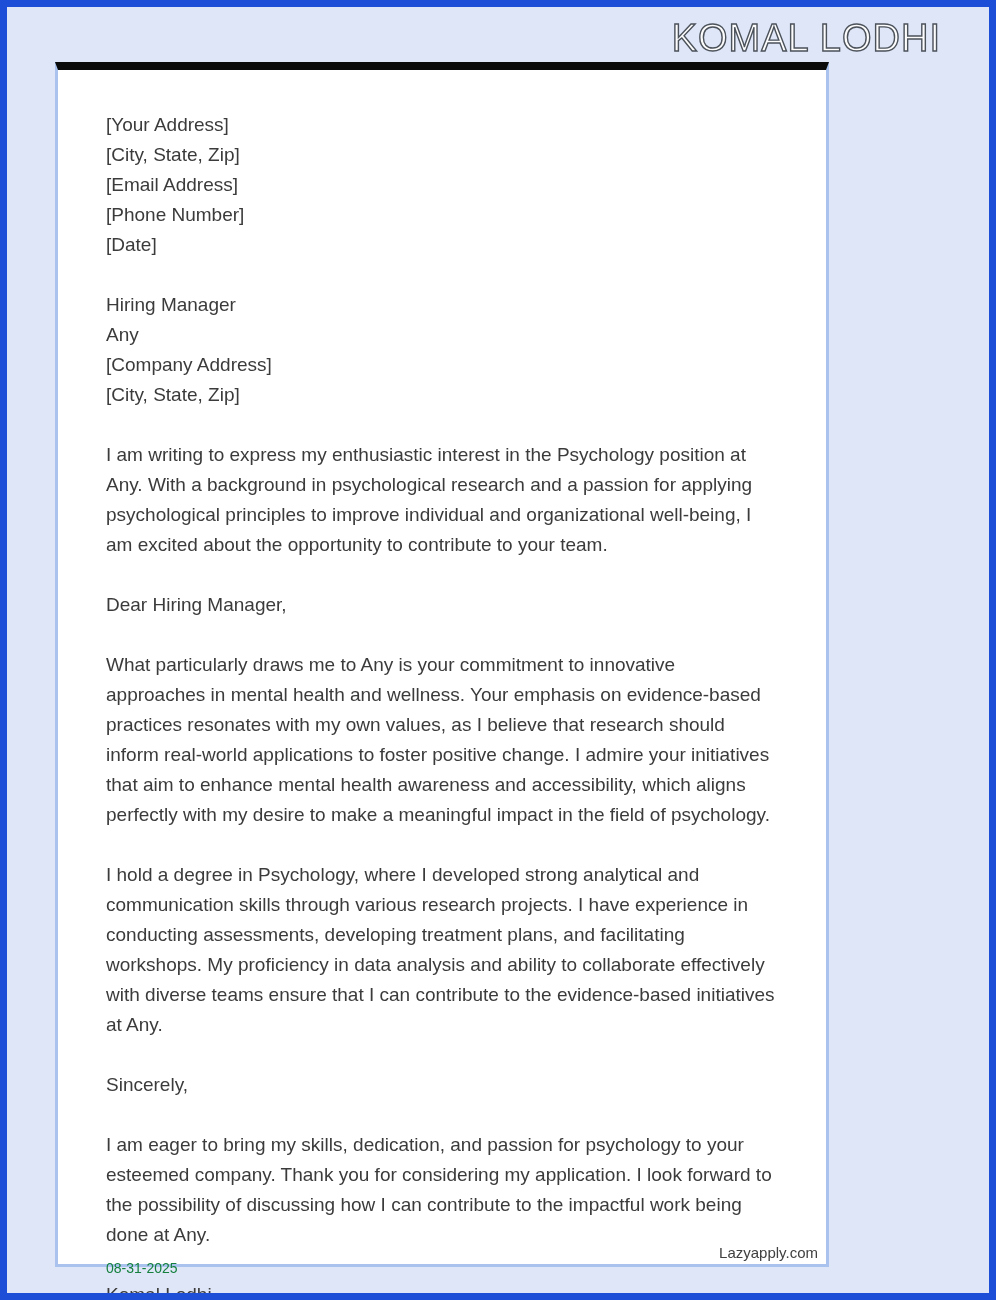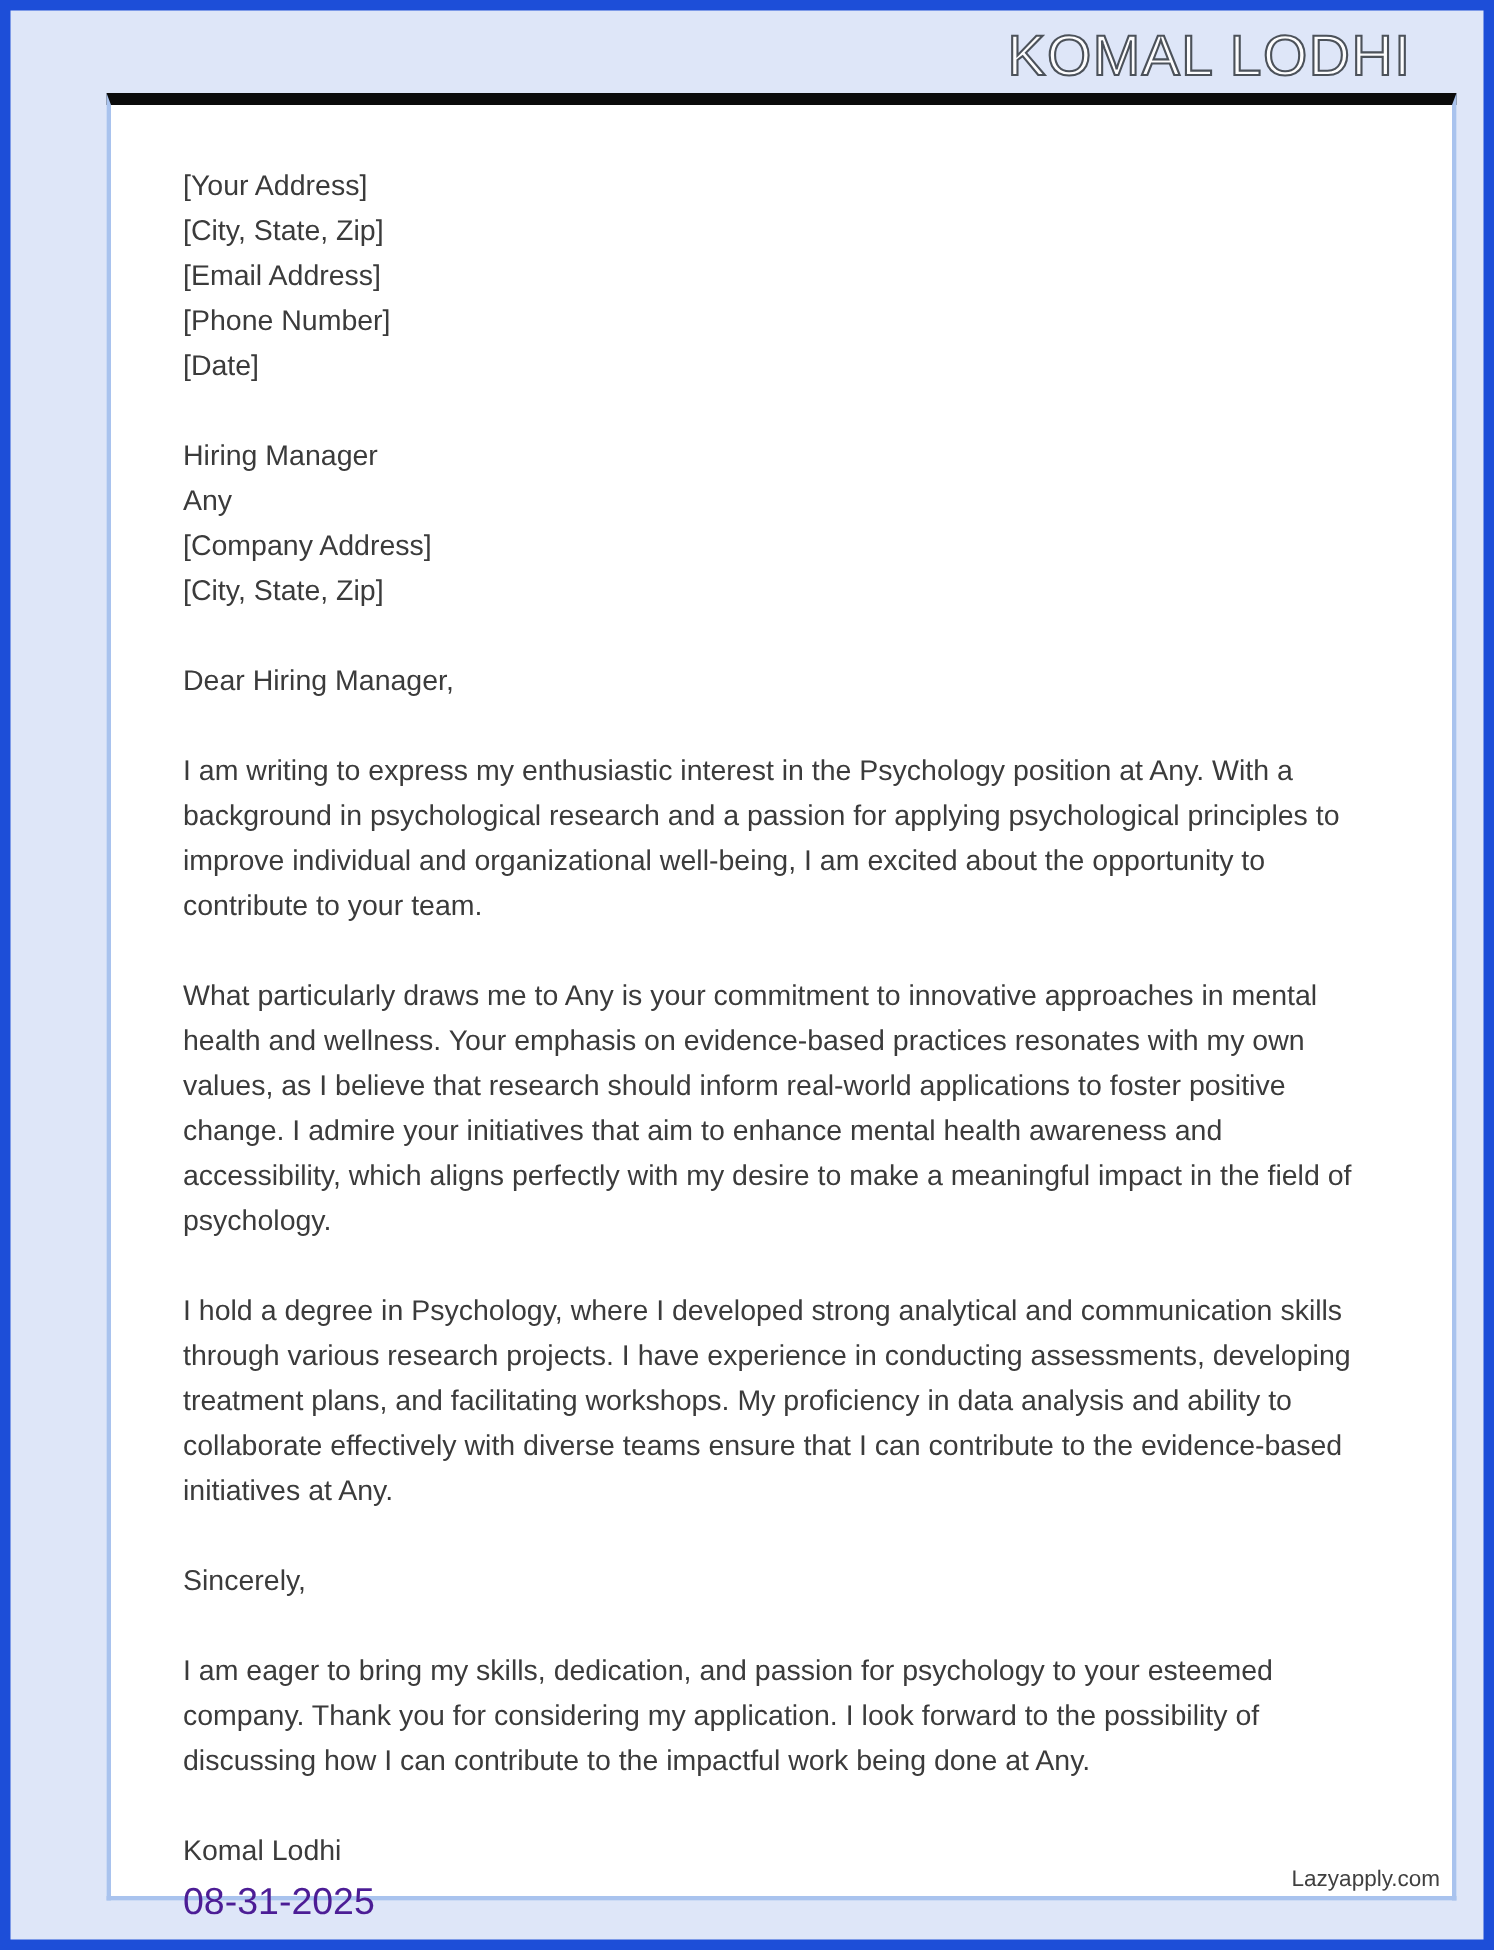--- a/index.html
+++ b/index.html
@@ -27,23 +27,23 @@
     font-weight: 400;
     letter-spacing: 1px;
     color: #fdfdfe;
     -webkit-text-stroke: 1.4px #4c525a;
     white-space: nowrap;
     line-height: 44px;
   }
 
   .letter-page {
     position: absolute;
-    left: 64px;
+    left: 48px;
     top: 55px;
-    width: 900px;
+    width: 774px;
     height: 1205px;
     background: #ffffff;
     border: 3px solid #a9c3ee;
     border-top: 8px solid #0b0b0b;
     overflow: visible;
   }
 
   .letter-content {
     padding: 40px 50px 0 48px;
     font-size: 19px;
@@ -51,23 +51,23 @@
     color: #3b3b3b;
   }
 
   .block { white-space: pre-line; }
   .block + .block { margin-top: 30px; }
 
   .signature-date {
     position: absolute;
     left: 48px;
     bottom: -17px;
-    font-size: 25px;
+    font-size: 14px;
     line-height: 26px;
-    color: #4c1d95;
+    color: #15803d;
     white-space: nowrap;
   }
 
   .branding {
     position: absolute;
     right: 8px;
     bottom: 1px;
     font-size: 15px;
     line-height: 20px;
     color: #404040;
@@ -89,23 +89,23 @@
 [City, State, Zip]
 [Email Address]
 [Phone Number]
 [Date]</div>
 
       <div class="block">Hiring Manager
 Any
 [Company Address]
 [City, State, Zip]</div>
 
+      <div class="block">I am writing to express my enthusiastic interest in the Psychology position at Any. With a background in psychological research and a passion for applying psychological principles to improve individual and organizational well-being, I am excited about the opportunity to contribute to your team.</div>
+
       <div class="block">Dear Hiring Manager,</div>
-
-      <div class="block">I am writing to express my enthusiastic interest in the Psychology position at Any. With a background in psychological research and a passion for applying psychological principles to improve individual and organizational well-being, I am excited about the opportunity to contribute to your team.</div>
 
       <div class="block">What particularly draws me to Any is your commitment to innovative approaches in mental health and wellness. Your emphasis on evidence-based practices resonates with my own values, as I believe that research should inform real-world applications to foster positive change. I admire your initiatives that aim to enhance mental health awareness and accessibility, which aligns perfectly with my desire to make a meaningful impact in the field of psychology.</div>
 
       <div class="block">I hold a degree in Psychology, where I developed strong analytical and communication skills through various research projects. I have experience in conducting assessments, developing treatment plans, and facilitating workshops. My proficiency in data analysis and ability to collaborate effectively with diverse teams ensure that I can contribute to the evidence-based initiatives at Any.</div>
 
       <div class="block">Sincerely,</div>
 
       <div class="block">I am eager to bring my skills, dedication, and passion for psychology to your esteemed company. Thank you for considering my application. I look forward to the possibility of discussing how I can contribute to the impactful work being done at Any.</div>
 
       <div class="block">Komal Lodhi</div>

